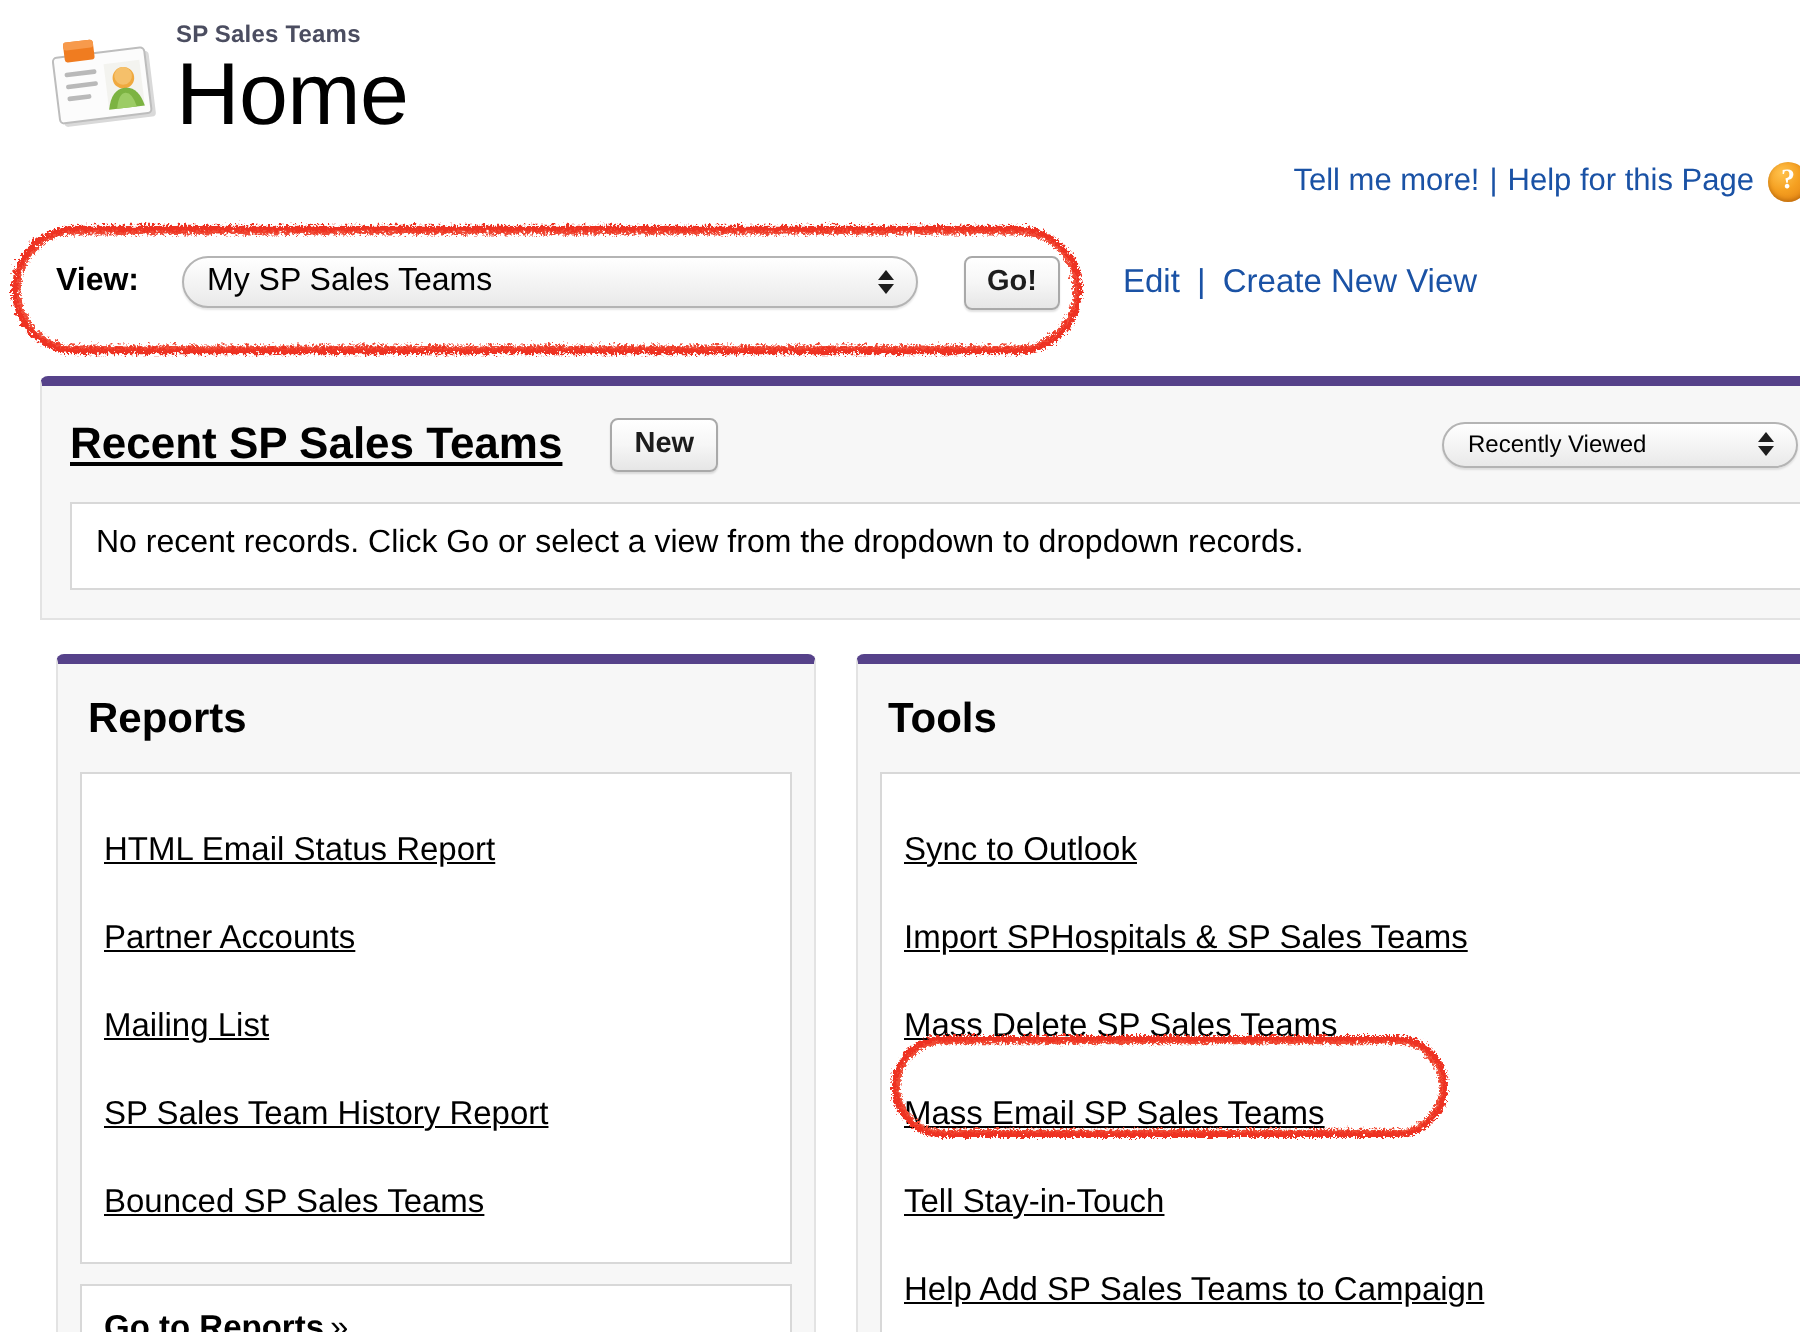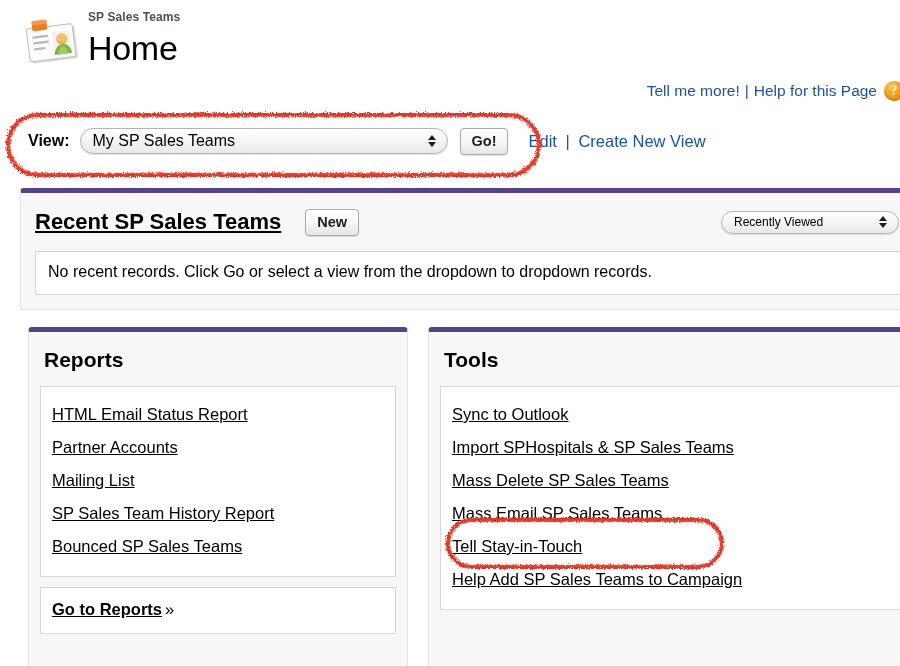--- a/index.html
+++ b/index.html
@@ -32,21 +32,21 @@
     left: 88px; top: 8px;
   }
   #header-subtitle {
     font-size: 12px;
     font-weight: bold;
     color: #4b4d60;
     letter-spacing: 0.1px;
     line-height: 18px;
   }
   #header-title {
-    font-size: 34px;
+    font-size: 44px;
     font-weight: normal;
     color: #000000;
     line-height: 40px;
     margin-top: 2px;
     letter-spacing: -0.3px;
   }
 
   
   #help-links {
     position: absolute;
@@ -81,20 +81,21 @@
     font-family: "Liberation Serif", serif;
   }
 
   
   #view-row {
     position: absolute;
     left: 28px; top: 126px;
     display: flex;
     align-items: center;
     height: 30px;
+    gap: 11px;
   }
   #view-label {
     font-size: 16px;
     font-weight: bold;
     color: #000;
     margin-right: 10px;
   }
   .mac-select {
     appearance: none;
     -webkit-appearance: none;
@@ -233,21 +234,21 @@
     border: 1px solid #d8d8d8;
     padding: 11px 11px 13px;
   }
   .link-box a,
   .footer-box a {
     display: inline-block;
     color: #000000;
     text-decoration: underline;
     font-size: 16.5px;
     line-height: 18px;
-    margin: 7px 0 8px 0;
+    margin: 18px 0 8px 0;
   }
   .footer-box {
     background: #ffffff;
     border: 1px solid #d8d8d8;
     margin-top: 10px;
     padding: 12px 11px 14px;
   }
   .footer-box a {
     font-weight: bold;
     margin: 0;

